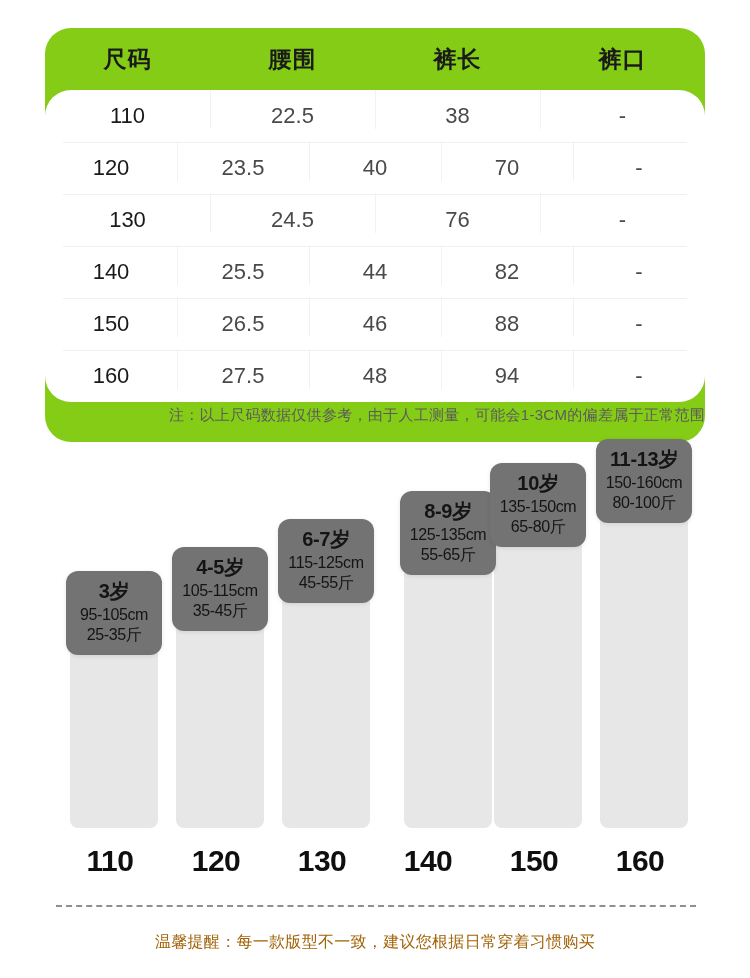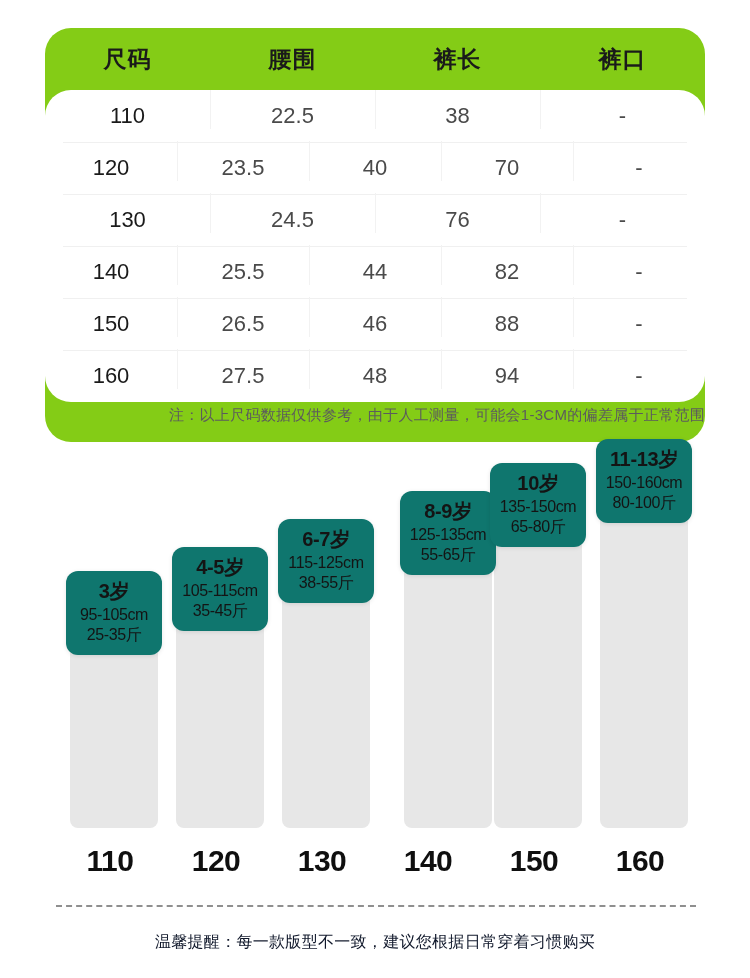--- a/index.html
+++ b/index.html
@@ -118,21 +118,21 @@
     bottom: 0;
     left: 4px;
     width: 88px;
     background: #e7e7e7;
     border-radius: 8px;
   }
   .bar-card {
     position: absolute;
     left: 0;
     width: 96px;
-    background: #0f766e;
+    background: #737373;
     border-radius: 12px;
     box-shadow: 0 1px 4px rgba(0,0,0,0.10);
     padding: 8px 2px 9px 2px;
     box-sizing: border-box;
     text-align: center;
     z-index: 3;
   }
   .bar-card .age {
     font-size: 20px;
     font-weight: bold;
@@ -168,21 +168,21 @@
     height: 0;
     border-top: 2px dashed #8f8f8f;
   }
   #footer-note {
     position: absolute;
     left: 0;
     top: 932px;
     width: 750px;
     text-align: center;
     font-size: 16px;
-    color: #0f172a;
+    color: #a16207;
     letter-spacing: 0.3px;
   }
 </style>
 </head>
 <body>
 
 <div id="size-table-panel">
 
   <div id="table-header-row">
     <div class="th">尺码</div>
@@ -262,21 +262,21 @@
       <div class="ht">105-115cm</div>
       <div class="wt">35-45斤</div>
     </div>
   </div>
 
   <div class="bar-group" style="left:278px; height:300px; width:96px;">
     <div class="bar" style="height:300px;"></div>
     <div class="bar-card" style="top:-9px;">
       <div class="age">6-7岁</div>
       <div class="ht">115-125cm</div>
-      <div class="wt">38-55斤</div>
+      <div class="wt">45-55斤</div>
     </div>
   </div>
 
   <div class="bar-group" style="left:400px; height:328px; width:96px;">
     <div class="bar" style="height:328px;"></div>
     <div class="bar-card" style="top:-9px;">
       <div class="age">8-9岁</div>
       <div class="ht">125-135cm</div>
       <div class="wt">55-65斤</div>
     </div>

